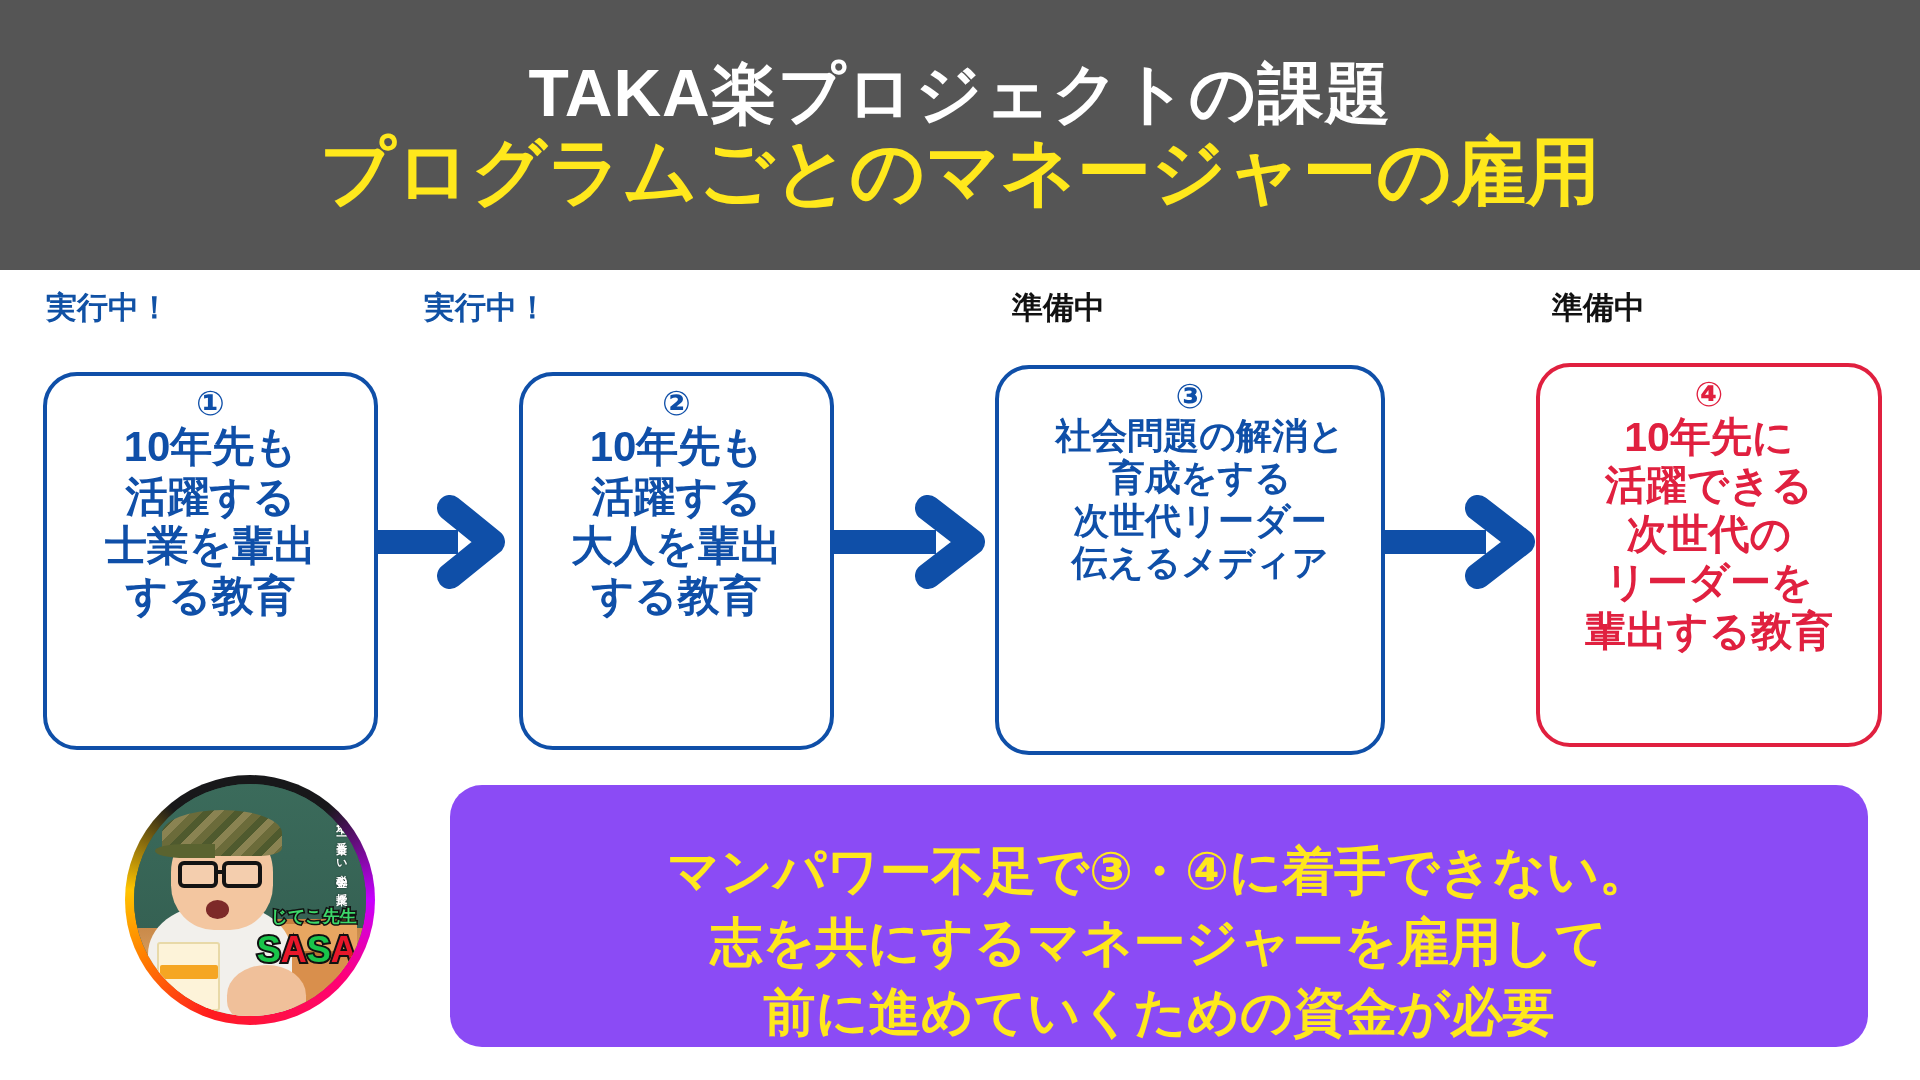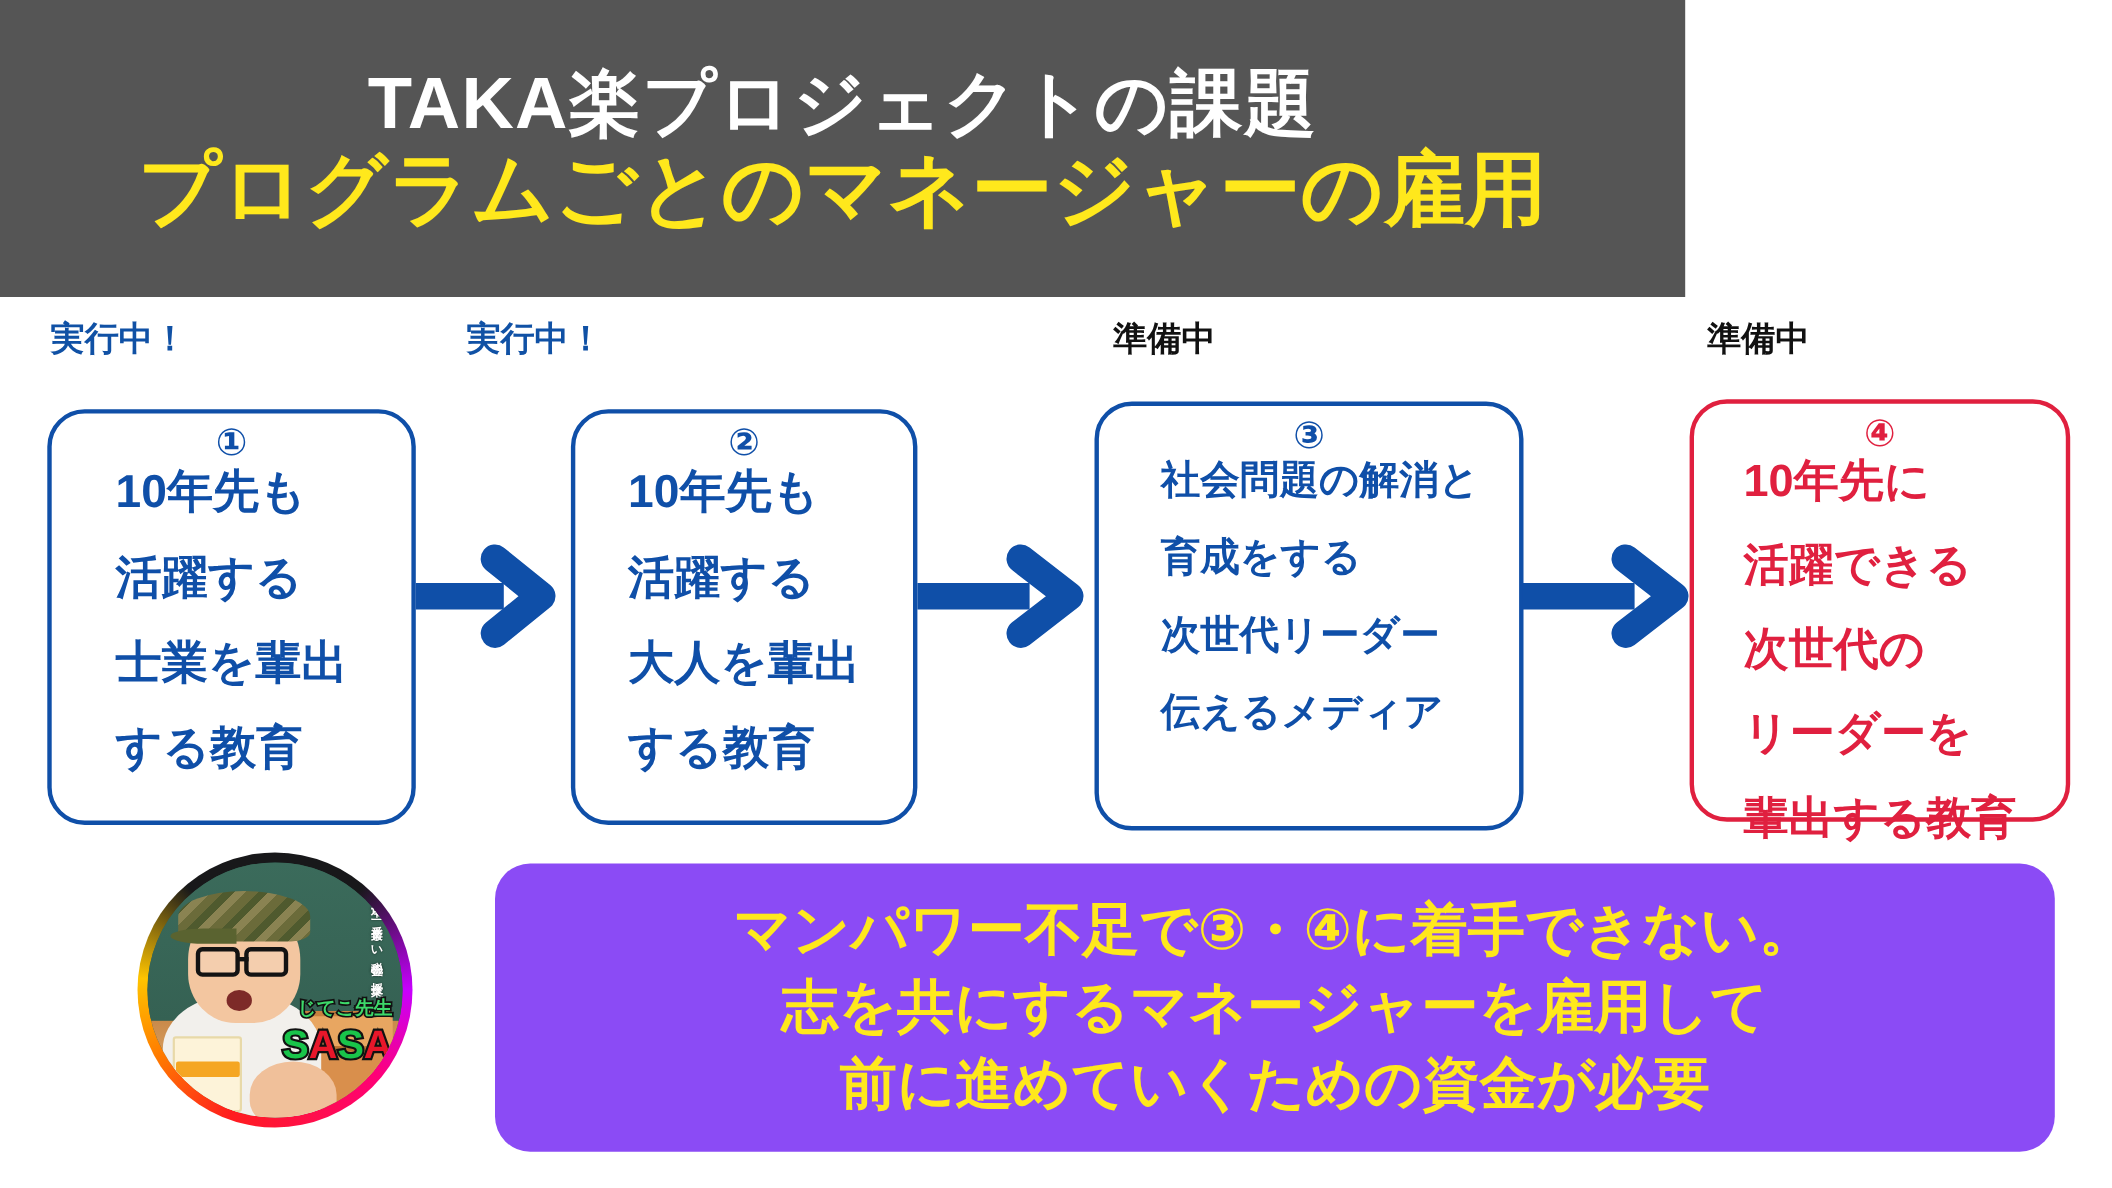--- a/index.html
+++ b/index.html
@@ -5,21 +5,21 @@
   * { margin:0; padding:0; box-sizing:border-box; }
   html,body { width:1920px; height:1080px; overflow:hidden; }
   body {
     background:#ffffff;
     font-family:"Liberation Sans","DejaVu Sans",sans-serif;
     position:relative;
   }
 
   
   #header-band{
-    position:absolute; left:0; top:0; width:1532px; height:270px;
+    position:absolute; left:0; top:0; width:1920px; height:270px;
     background:#555555;
     display:flex; flex-direction:column; align-items:center; justify-content:center;
   }
   #header-title{
     color:#ffffff;
     font-size:66px; font-weight:bold;
     letter-spacing:1px; line-height:1.12;
     text-align:center;
     white-space:nowrap;
   }
@@ -54,24 +54,23 @@
   .flow-box.red{ border-color:#E0203F; }
 
   .box-num{
     font-size:34px; font-weight:bold; color:#0F4FA8;
     line-height:1.0;
     margin-bottom:2px;
   }
   .flow-box.red .box-num{ color:#E0203F; }
 
   .box-lines{
-    display:flex; flex-direction:column; align-items:flex-start;
+    display:flex; flex-direction:column; align-items:center;
     font-weight:bold; color:#0F4FA8;
     line-height:1.18;
-    gap:28px;
   }
   .flow-box.red .box-lines{ color:#E0203F; }
   .box-lines span{ white-space:nowrap; display:block; }
 
   .size-lg .box-lines{ font-size:42px; }
   .size-md .box-lines{ font-size:36px;margin-left:20px; }
   .size-sm .box-lines{ font-size:41px; }
 
   
   .flow-arrow{ position:absolute; }
@@ -150,21 +149,21 @@
   .av-sasa b:nth-child(3){ color:#19c44a; }
   .av-sasa b:nth-child(4){ color:#e8172a; }
 
   #callout-banner{
     position:absolute;
     left:450px; top:785px;
     width:1418px; height:262px;
     background:#8B4BF5;
     border-radius:32px;
     display:flex; flex-direction:column;
-    align-items:center; justify-content:center;
+    align-items:center; justify-content:flex-end;
   }
   #callout-banner .c-line{
     color:#FFE81C;
     font-size:52px; font-weight:bold;
     line-height:1.35;
     white-space:nowrap;
     text-align:center;
   }
 </style>
 </head>

